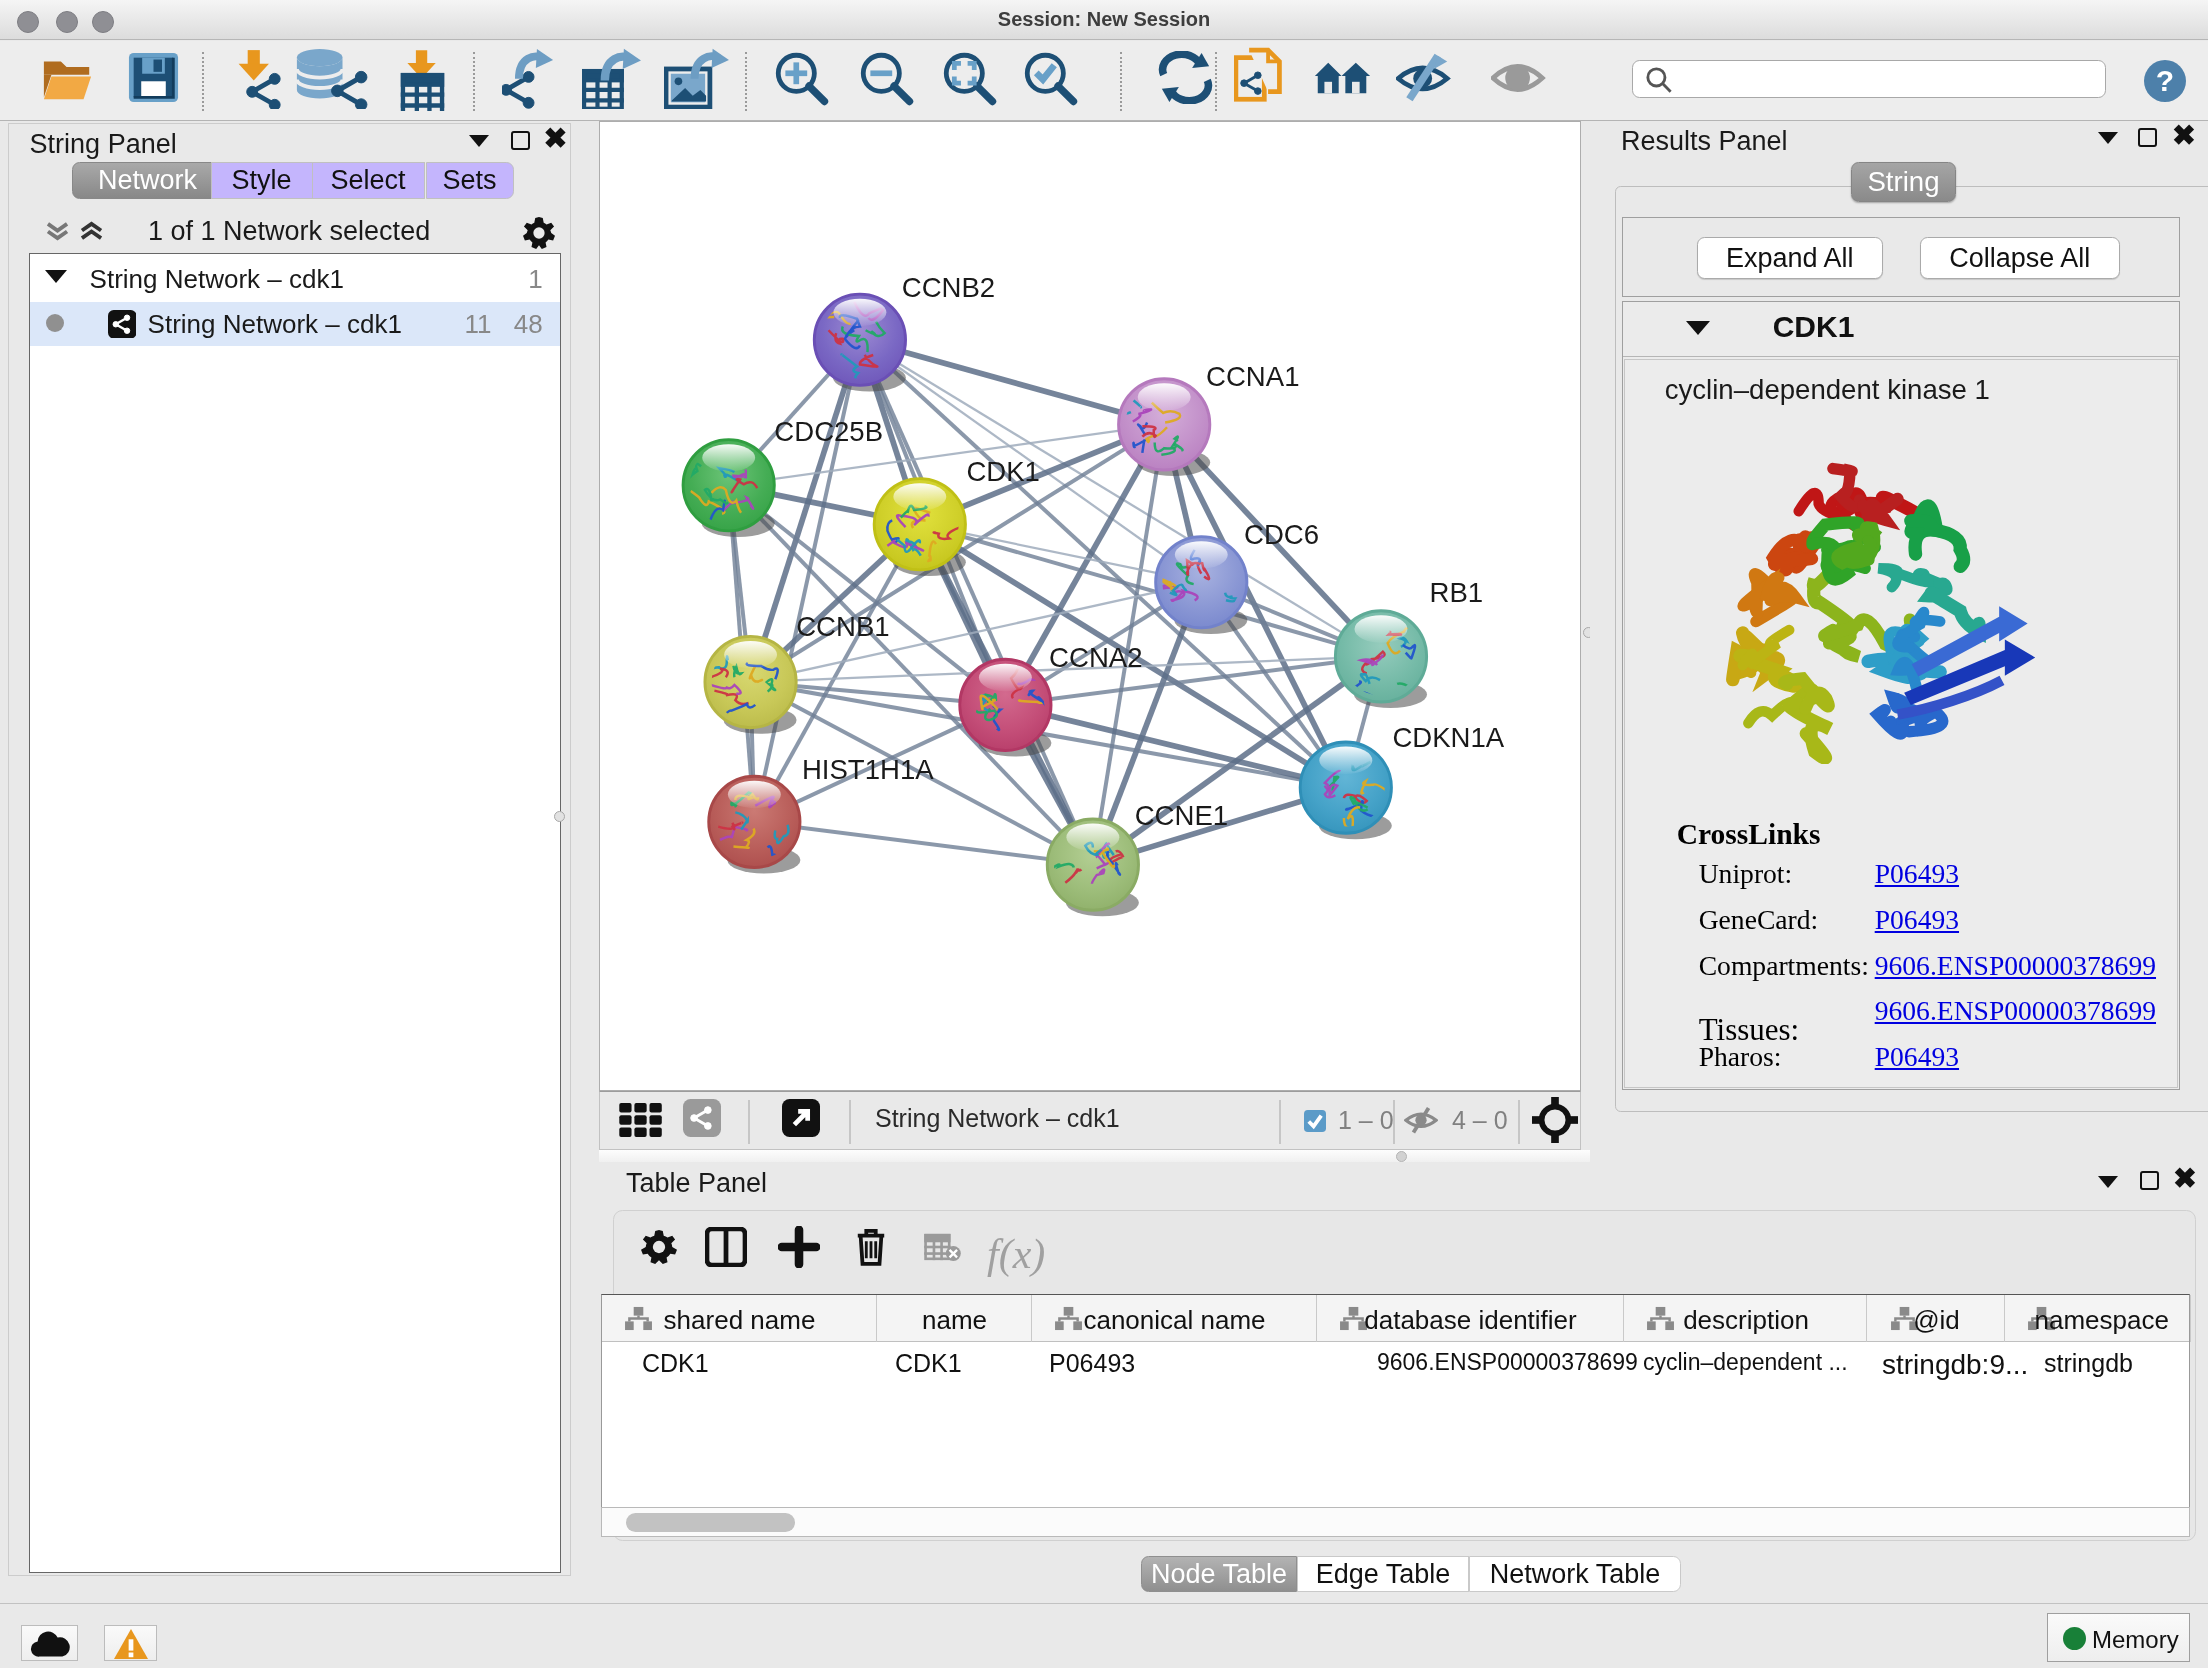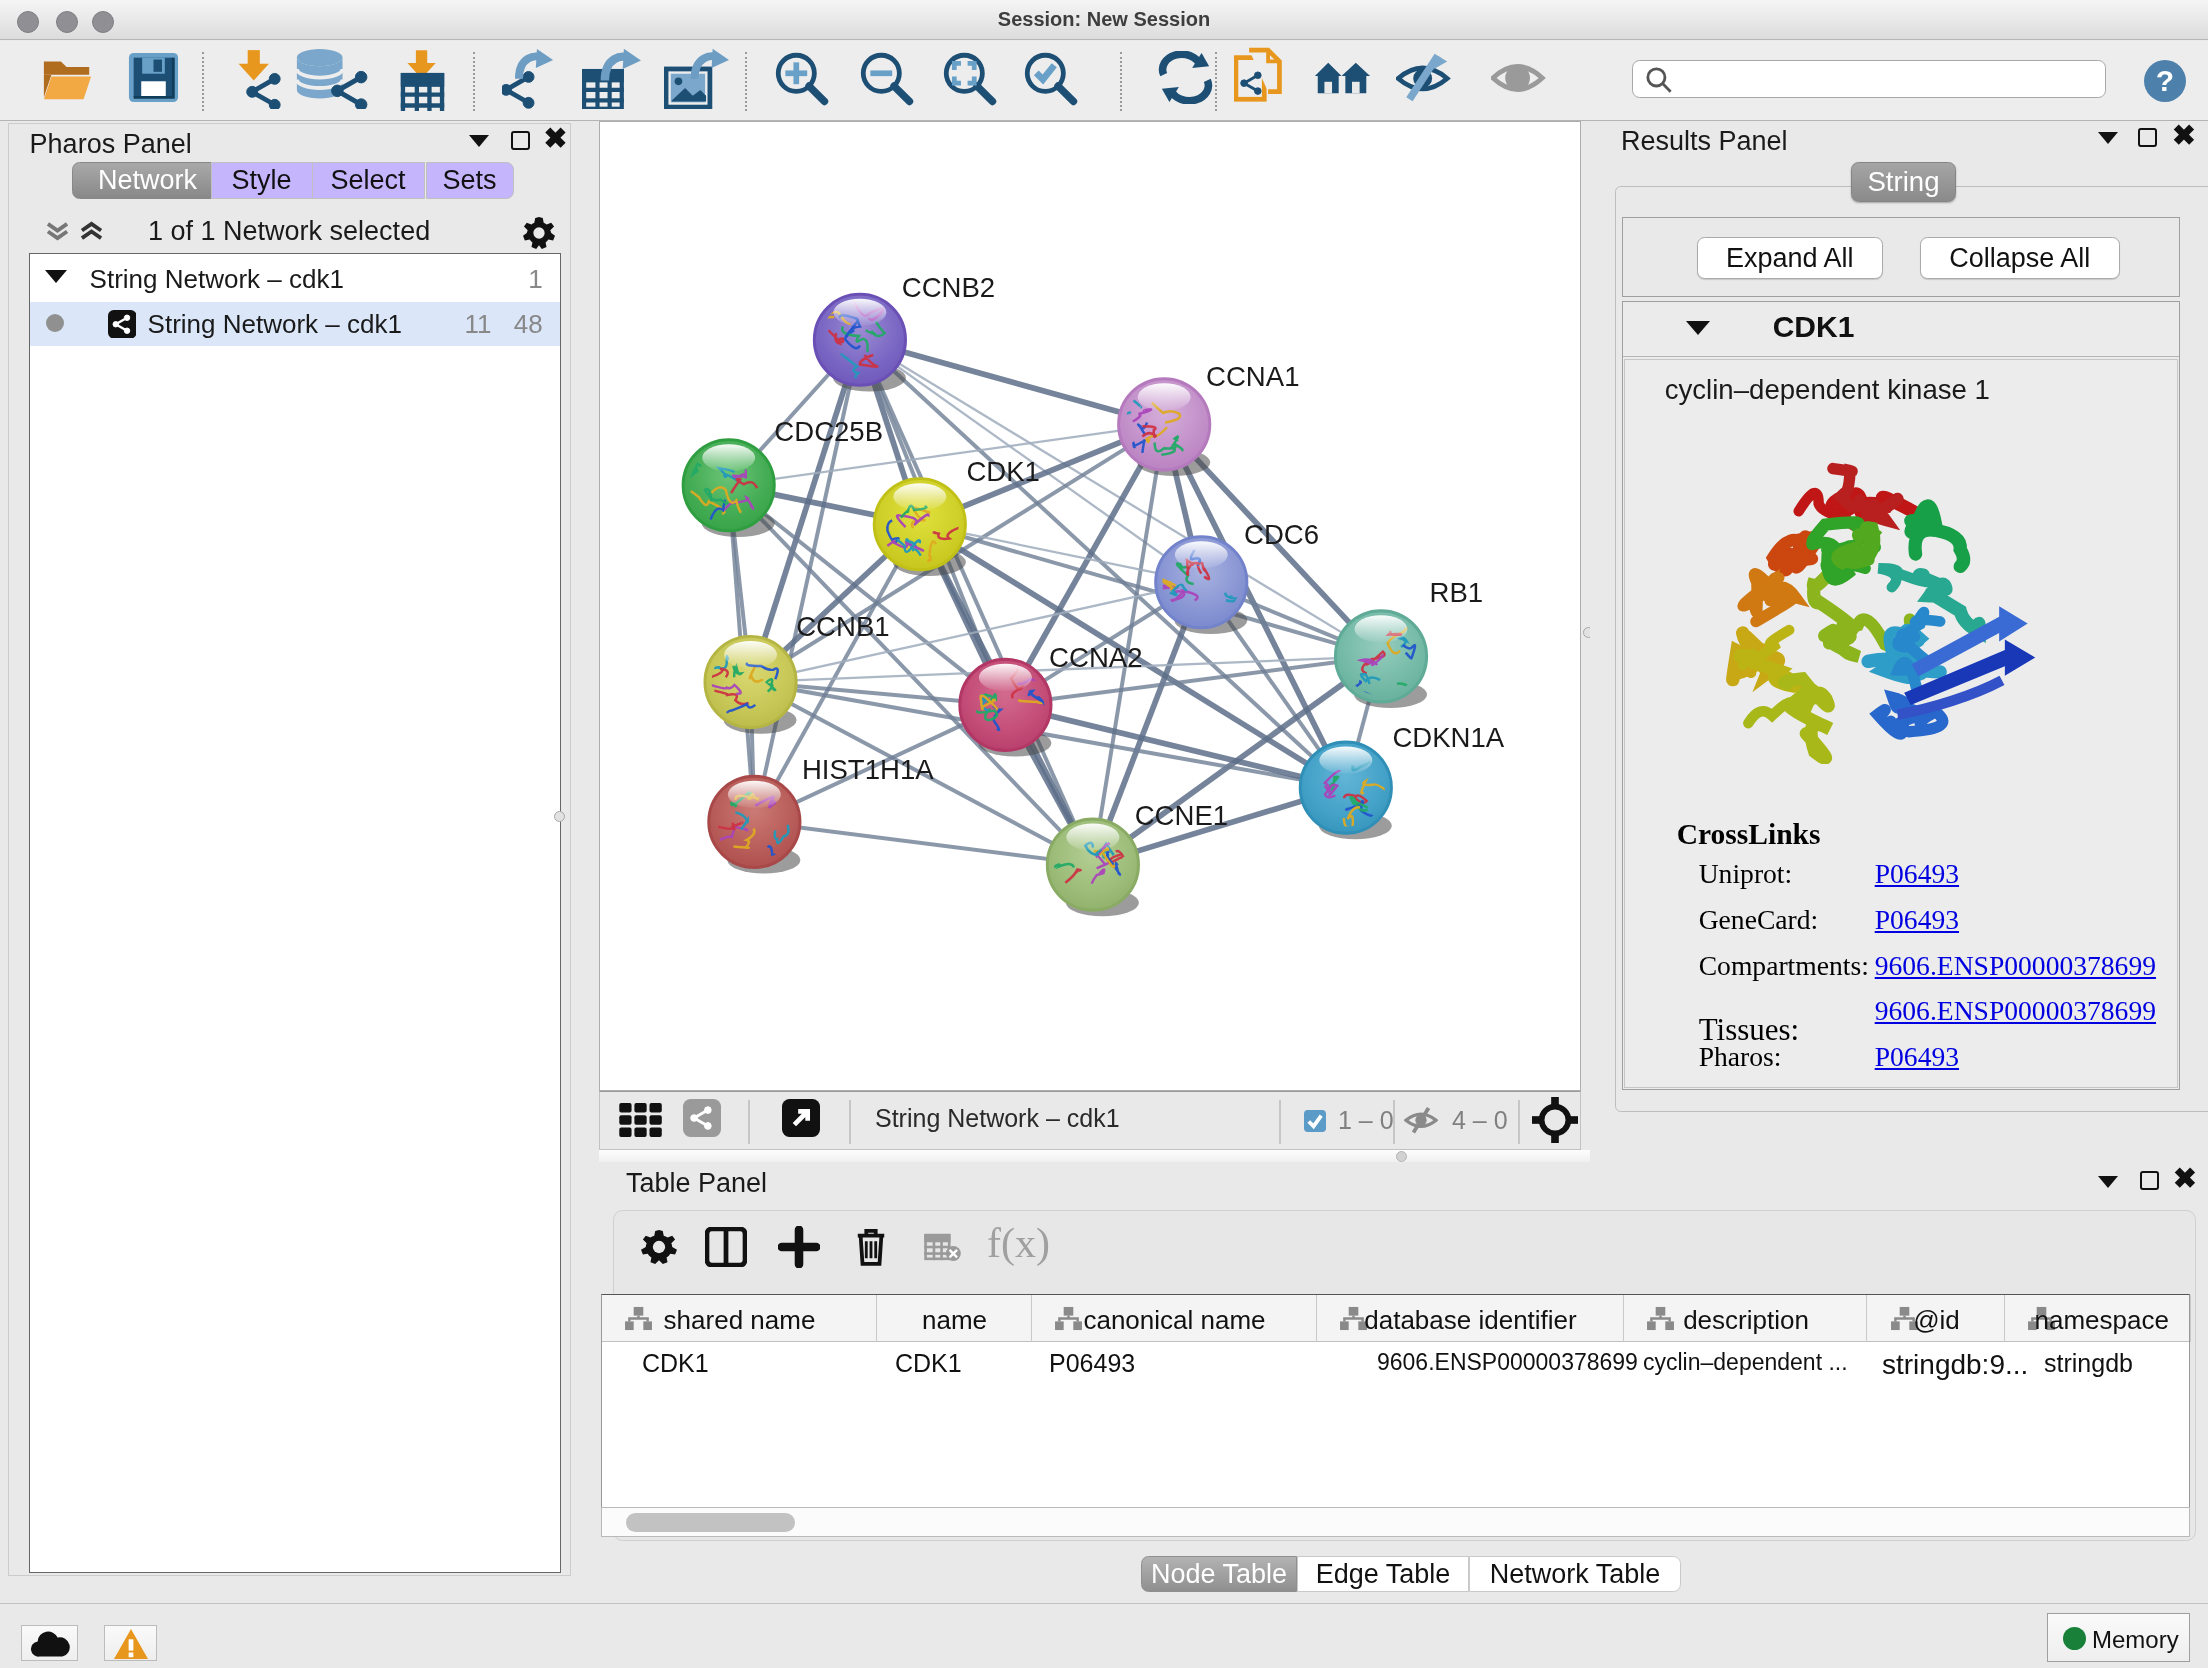--- a/index.html
+++ b/index.html
@@ -241,21 +241,21 @@
     <div class="tsep" style="left:1215px"></div>
     <div id="searchbox"></div>
     <div class="abs" style="left:1645px; top:25px;"><svg width="28.5" height="28.5" viewBox="0 0 30 30" style="">
         <circle cx="12" cy="12" r="9" fill="none" stroke="#555" stroke-width="3"></circle>
         <line x1="18" y1="18" x2="27" y2="27" stroke="#555" stroke-width="3"></line>
       </svg></div>
     <div class="abs" style="left:2144px; top:19px; width:42px; height:42px; border-radius:50%;background:#4d80aa; color:#fff; font-size:30px; font-weight:bold; text-align:center; line-height:42px;">?</div>
   </div>
 
 <div id="cpanel" class="abs">
-  <div class="ptitle abs" style="left:21px; top:4.8px;">Pharos Panel</div>
+  <div class="ptitle abs" style="left:21px; top:4.8px;">String Panel</div>
   <div class="phdr-tri" style="left:460px; top:11.4px;"></div>
   <div class="phdr-sq" style="left:502px; top:6.7px;"></div>
   <div class="phdr-x" style="left:535px; top:4.8px;">✖</div>
   <div class="tab tabsel" style="left:63px; width:152px; border-radius:7.6px 0 0 7.6px;">Network</div>
   <div class="tab" style="left:202px; width:102px;">Style</div>
   <div class="tab" style="left:303px; width:113px;">Select</div>
   <div class="tab" style="left:417px; width:88px; border-radius:0 7.6px 7.6px 0;">Sets</div>
   <div id="cp-sum">
     <span class="abs" style="left:17px; top:15px;"><svg width="25" height="21" viewBox="0 0 26 22" style="">
           <g fill="none" stroke="#777" stroke-width="4">
@@ -769,21 +769,21 @@
           <rect x="1.4000000000000001" y="1.4000000000000001" width="25.2" height="25.2"></rect>
           <rect x="1.4000000000000001" y="1.4000000000000001" width="25.2" height="6.16" fill="#9a9a9a"></rect>
           <line x1="0" y1="14.0" x2="28" y2="14.0"></line>
           <line x1="0" y1="21.0" x2="28" y2="21.0"></line>
           <line x1="10.36" y1="6.72" x2="10.36" y2="28"></line>
           <line x1="18.48" y1="6.72" x2="18.48" y2="28"></line>
         </g>
         <circle cx="31" cy="23" r="8" fill="#9a9a9a"></circle>
         <path d="M27 19 L35 27 M35 19 L27 27" stroke="#fff" stroke-width="2.5"></path>
       </svg></span>
-  <span class="abs" style="left:373px; top:8px; font-size:42px; color:#a0a0a0; font-family:'Liberation Serif',serif;">f(x)</span>
+  <span class="abs" style="left:373px; top:19px; font-size:42px; font-style:italic; color:#a0a0a0; font-family:'Liberation Serif',serif;">f(x)</span>
 </div>
 <div id="ttable" class="abs">
   <div id="thead">
       <div class="th" style="left:0px; width:275px;">
         <span style="position:absolute; left:23px; top:10.5px;"><svg width="27" height="25" viewBox="0 0 28 26" style="">
             <g fill="#8a8a8a">
               <rect x="9" y="1" width="10" height="9"></rect>
               <rect x="0" y="16" width="9" height="9"></rect>
               <rect x="19" y="16" width="9" height="9"></rect>
             </g>

